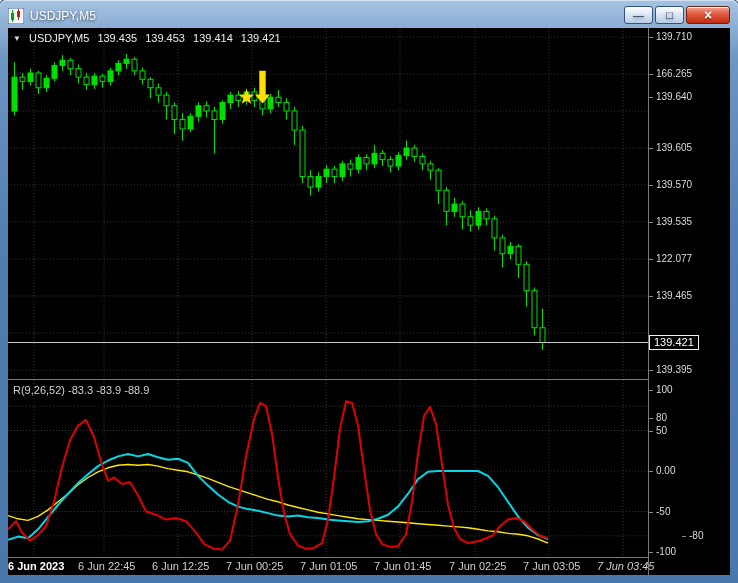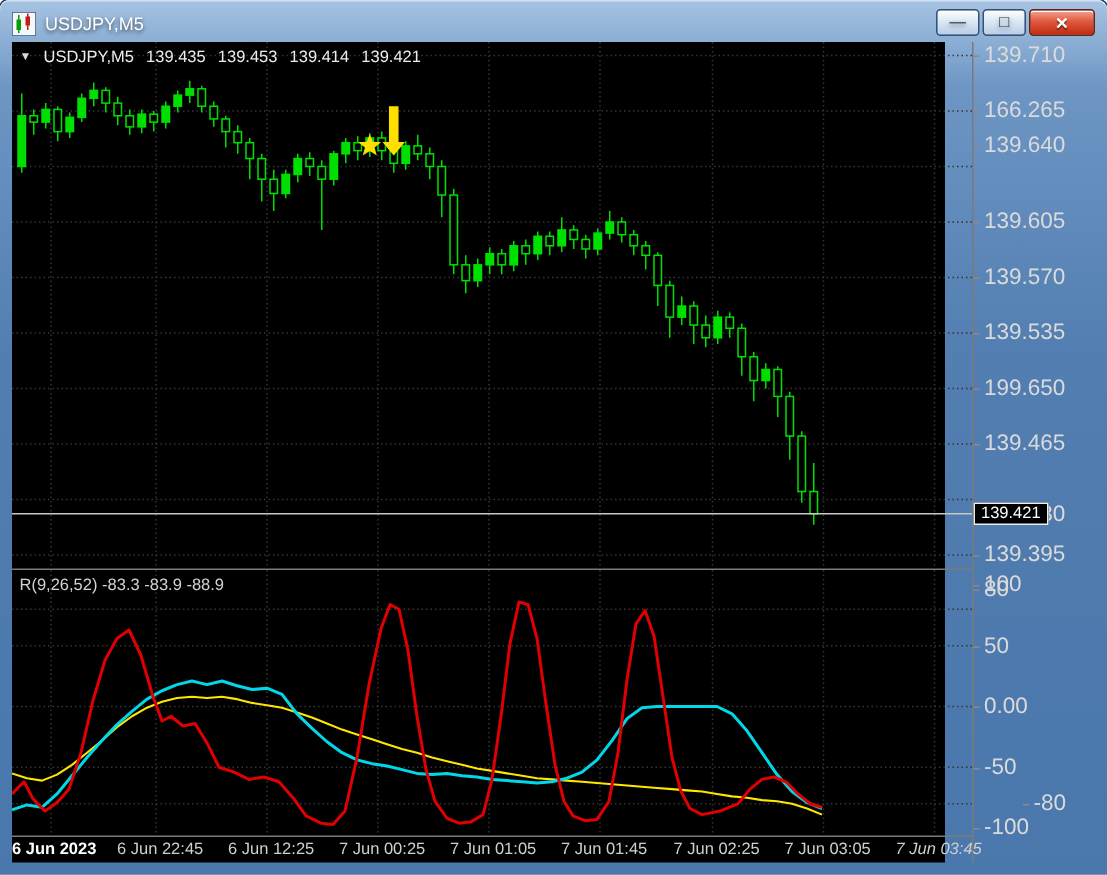--- a/index.html
+++ b/index.html
@@ -26,37 +26,37 @@
     font-size:11px; line-height:1; color:#1d2e46;
     background:linear-gradient(#feffff,#dce8f6 45%,#b9cde6);
     box-shadow:inset 0 1px 0 #ffffff; cursor:default;
   }
   .wbtn.close {
     width:44px; color:#ffffff; font-size:14px; font-weight:bold;
     background:linear-gradient(#f4a693,#e0593f 45%,#c02c10);
     border-color:#71200f; text-shadow:0 1px 1px rgba(0,0,0,.5);
   }
 
-  .client { position:absolute; left:8px; top:28px; width:622px; height:547px; background:#000; }
+  .client { position:absolute; left:8px; top:28px; width:722px; height:547px; background:#000; }
 
   #main-svg  { position:absolute; left:0; top:0; }
   #ind-svg   { position:absolute; left:0; top:352px; }
 
   .divider   { position:absolute; left:0; width:641px; height:1px; background:#7a7a7a; }
   .d1 { top:351px; } .d2 { top:529px; }
   .axis-sep  { position:absolute; left:640px; top:0; width:1px; height:547px; background:#7a7a7a; }
 
   .quote-info { position:absolute; left:5px; top:4px; font-size:11px; color:#ececec; white-space:nowrap; }
   .quote-info .dd { font-size:8px; margin-right:5px; color:#d8d8d8; vertical-align:1px; }
   .quote-info .qv { margin-right:5px; }
 
   .ind-label { position:absolute; left:5px; top:356px; font-size:11px; color:#d2d2d2; white-space:nowrap; }
 
   #price-axis { position:absolute; left:641px; top:0; width:81px; height:547px; }
-  .axis-label { position:absolute; left:7px; font-size:15px; line-height:12px; color:#dadada; white-space:nowrap; }
+  .axis-label { position:absolute; left:7px; font-size:10px; line-height:12px; color:#dadada; white-space:nowrap; }
   .axis-label::before { content:""; position:absolute; left:-7px; top:6px; width:4px; height:1px; background:#8a8a8a; }
 
   .bid-box {
     position:absolute; left:0; background:#000; border:1px solid #efefef;
     color:#fff; font-size:11px; line-height:13px; padding:0 4px; white-space:nowrap;
   }
 
   #time-axis { position:absolute; left:0; top:530px; width:722px; height:17px; }
   .time-label { position:absolute; top:2px; font-size:11px; color:#cfcfcf; white-space:nowrap; }
   .time-label.bold { font-weight:bold; color:#ffffff; }
@@ -286,26 +286,26 @@
     <div class="divider d2"></div>
     <div class="axis-sep"></div>
 
     <div id="price-axis">
         <div class="axis-label" style="top: 3px;">139.710</div>
         <div class="axis-label" style="top: 40px;">166.265</div>
         <div class="axis-label" style="top: 63px;">139.640</div>
         <div class="axis-label" style="top: 114px;">139.605</div>
         <div class="axis-label" style="top: 151px;">139.570</div>
         <div class="axis-label" style="top: 188px;">139.535</div>
-        <div class="axis-label" style="top: 225px;">199.650</div>
+        <div class="axis-label" style="top: 225px;">122.077</div>
         <div class="axis-label" style="top: 262px;">139.465</div>
         <div class="axis-label" style="top: 309px; text-align: right;">139.430</div>
         <div class="axis-label" style="top: 336px; text-align: center;">139.395</div>
         <div class="axis-label" style="top: 356px;">100</div>
-        <div class="axis-label" style="top: 359px;">80</div>
+        <div class="axis-label" style="top: 384px;">80</div>
         <div class="axis-label" style="top: 396.5px;">50</div>
         <div class="axis-label" style="top: 437px;">0.00</div>
         <div class="axis-label" style="top: 477.5px;">-50</div>
         <div class="axis-label" style="top: 501.8px; margin-left: 33px;">-80</div>
         <div class="axis-label" style="top: 518px;">-100</div>
         <div class="bid-box" style="top: 306.514px;">139.421</div>
       </div>
     <div id="time-axis">
         <div class="time-label bold" style="left: 0px;">6 Jun 2023</div>
         <div class="time-label" style="left: 70px;">6 Jun 22:45</div>

